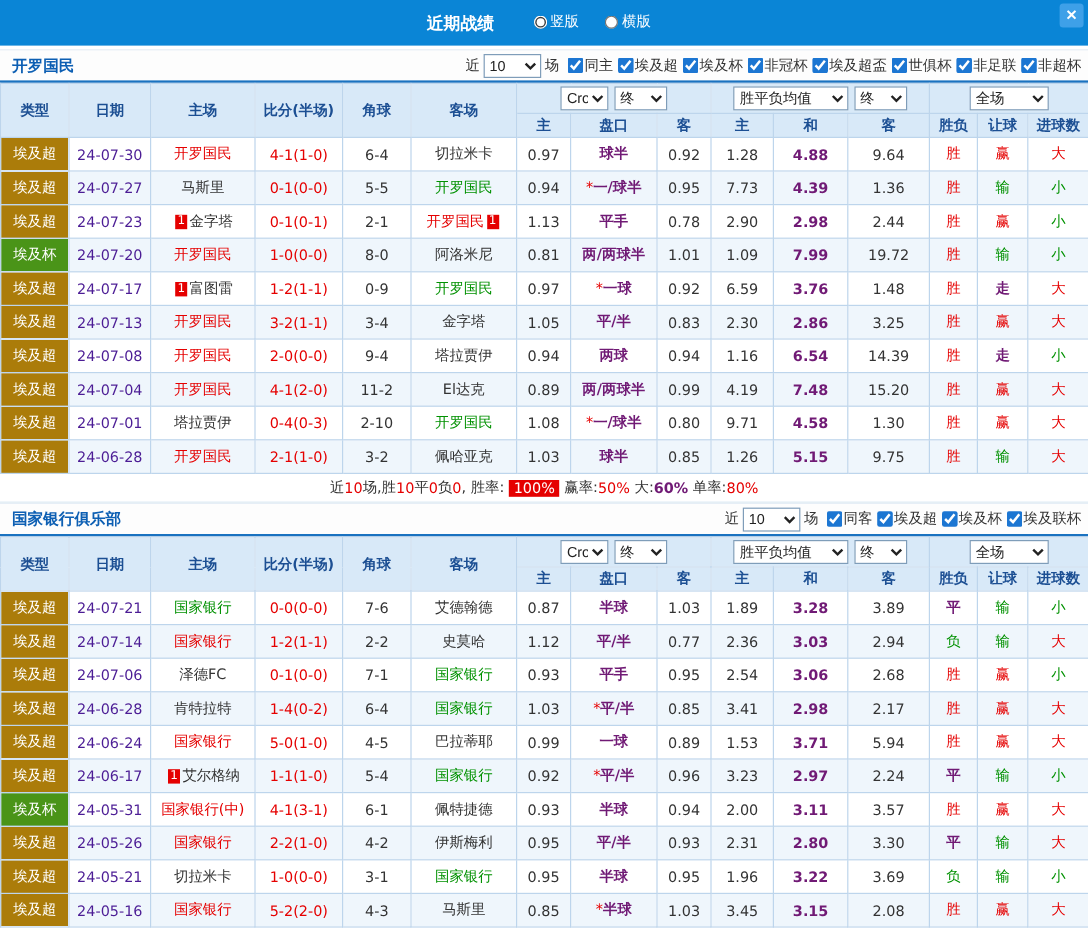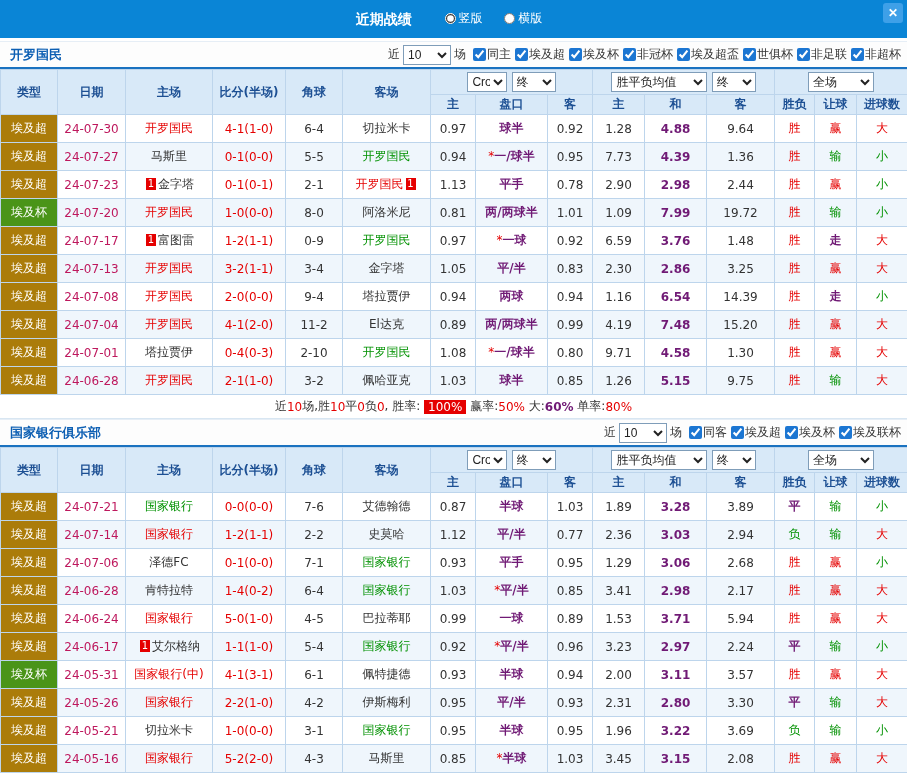--- a/index.html
+++ b/index.html
@@ -60,21 +60,21 @@
     white-space: nowrap;
   }
   .stats thead th { background: #d8e9f8; color: #1c4f93; font-weight: bold; }
   .h1 th { height: 25px; }
   .h2 th { height: 20px; }
   .stats tbody td { height: 28px; }
   .stats tbody tr:nth-child(even) { background: #eff6fc; }
   .type-cell { color: #fff; font-size: 12px; }
   .bg-gold  { background: #ab7c0a; color: #fff; }
   .bg-green { background: #4a9418; color: #fff; }
-  .date-cell { color: #be185d; }
+  .date-cell { color: #4c1d95; }
   .score-cell { color: #e50000; }
   .c-red   { color: #e50000; }
   .c-green { color: #009100; }
   .c-blue  { color: #701a75; font-weight: bold; }
   .c-black { color: #333; }
   .c-white { color: #fff; }
   .badge {
     display: inline-block;
     background: #e50000; color: #fff;
     font-size: 10px; line-height: 12px;
@@ -495,21 +495,21 @@
         <tr>
     <td class="type-cell bg-gold">埃及超</td>
     <td class="date-cell">24-07-06</td>
     <td class="team-cell"><span class="c-black">泽德FC</span></td>
     <td class="score-cell">0-1(0-0)</td>
     <td class="corner-cell">7-1</td>
     <td class="team-cell"><span class="c-green">国家银行</span></td>
     <td>0.93</td>
     <td><span class="c-blue">平手</span></td>
     <td>0.95</td>
-    <td>1.29</td>
+    <td>2.54</td>
     <td class="c-blue">3.06</td>
     <td>2.68</td>
     <td class="c-red">胜</td>
     <td class="c-red">赢</td>
     <td class="c-green">小</td>
   </tr>
         <tr>
     <td class="type-cell bg-gold">埃及超</td>
     <td class="date-cell">24-06-28</td>
     <td class="team-cell"><span class="c-black">肯特拉特</span></td>

